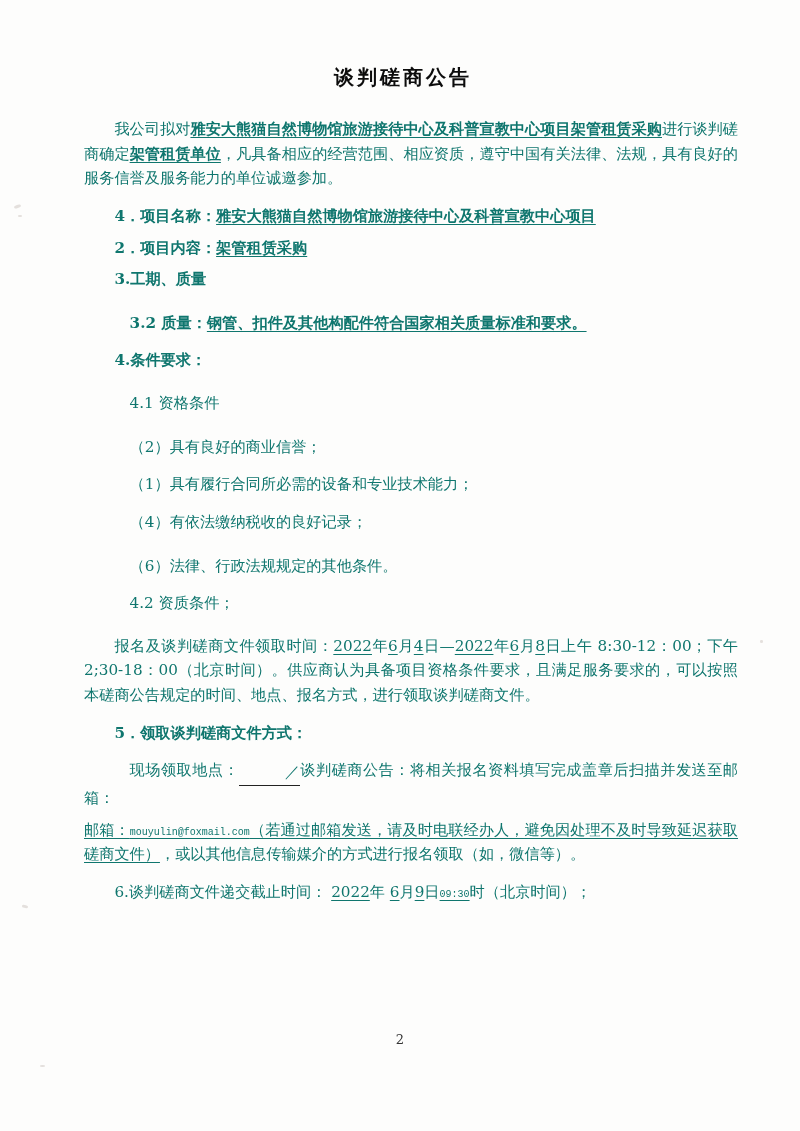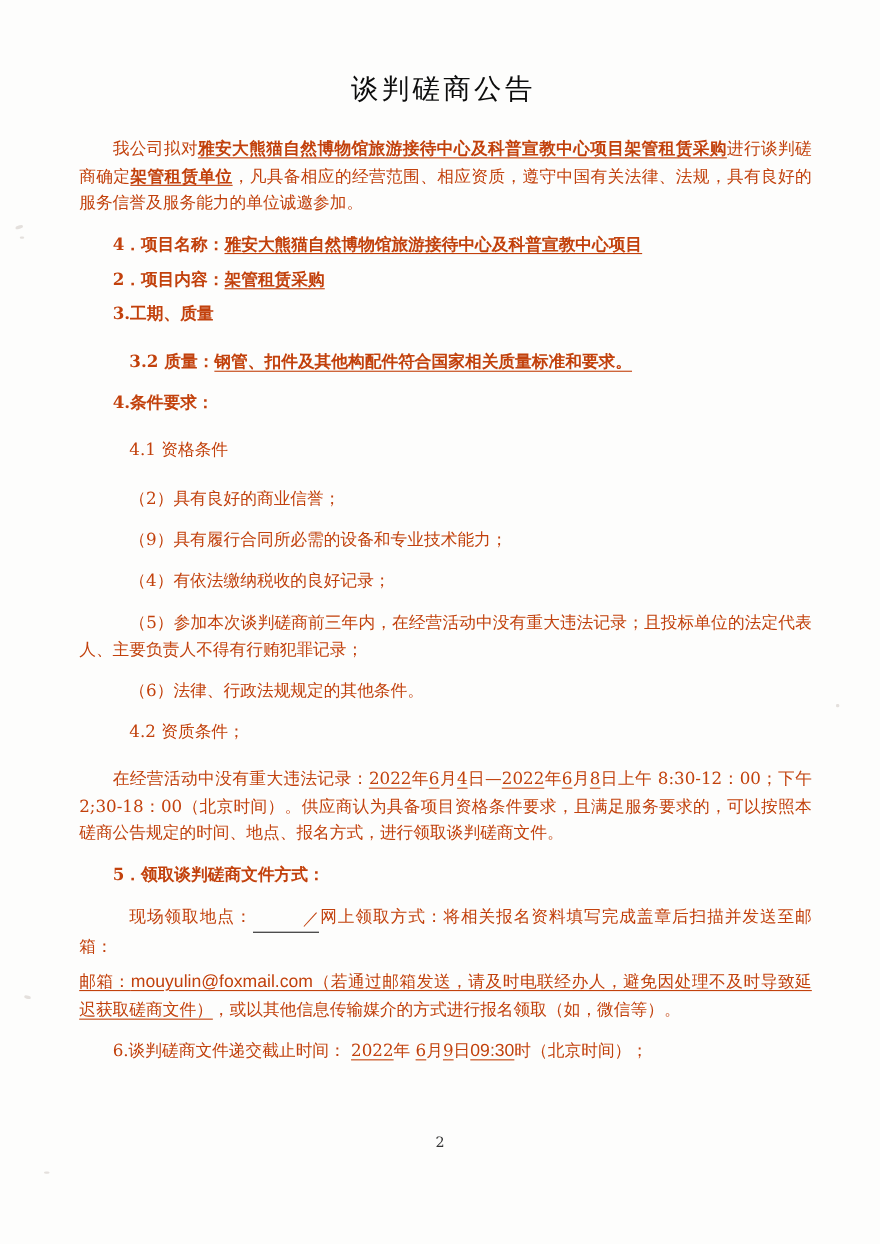--- a/index.html
+++ b/index.html
@@ -31,42 +31,42 @@
     border-radius: 40%;
   }
   .s1 { left: 14px;  top: 205px;  width: 7px;  height: 3px; transform: rotate(-18deg); }
   .s2 { left: 18px;  top: 215px;  width: 4px;  height: 2px; }
   .s3 { left: 22px;  top: 905px;  width: 6px;  height: 3px; transform: rotate(12deg); }
   .s4 { left: 760px; top: 640px;  width: 3px;  height: 3px; }
   .s5 { left: 40px;  top: 1065px; width: 5px;  height: 2px; }
 
   h1.doc-title {
     font-family: "DejaVu Sans", "Liberation Sans", sans-serif;
-    font-weight: normal;
-    font-size: 25px;
+    font-weight: bold;
+    font-size: 20px;
     letter-spacing: 3px;
     text-align: center;
     margin: 16px 0 26px 0;
     color: #0c0c0c;
   }
 
   p {
-    margin: 0 0 7px 4px;
+    margin: 0 0 7px 16px;
     font-size: 15.2px;
     line-height: 1.62;
     text-align: justify;
-    color: #c2410c;
+    color: #0f766e;
   }
 
   .indent2 { text-indent: 2em; }
   .indent3 { text-indent: 3em; }
 
   .u  { text-decoration: underline; text-underline-offset: 3px; }
   .b  { font-weight: bold; }
-  .mono { font-family: Liberation Sans, sans-serif; font-size: 16px; }
+  .mono { font-family: Liberation Mono, monospace; font-size: 10px; }
 
   .blank-line {
     display: inline-block;
     min-width: 52px;
     border-bottom: 1px solid #222;
     vertical-align: -2px;
   }
 
   .gap-sm { height: 6px; }
   .gap-md { height: 11px; }
@@ -135,57 +135,54 @@
   </p>
 
   <div class="gap-sm"></div>
 
   <div class="gap-sm"></div>
   <p class="indent3">
     <span>（2）具有良好的商业信誉；</span>
   </p>
   <div class="gap-sm"></div>
   <p class="indent3">
-    <span>（9）具有履行合同所必需的设备和专业技术能力；</span>
+    <span>（1）具有履行合同所必需的设备和专业技术能力；</span>
   </p>
   <div class="gap-sm"></div>
   <p class="indent3">
     <span>（4）有依法缴纳税收的良好记录；</span>
   </p>
   <div class="gap-sm"></div>
-  <p class="indent3">
-    <span>（5）参加本次谈判磋商前三年内，在经营活动中没有重大违法记录；且投标单位的法定代表人、主要负责人不得有行贿犯罪记录；</span>
-  </p>
   <div class="gap-sm"></div>
   <p class="indent3">
     <span>（6）法律、行政法规规定的其他条件。</span>
   </p>
 
   <div class="gap-sm"></div>
 
   <p class="indent3">
     <span>4.2 资质条件；</span>
   </p>
 
   <div class="gap-md"></div>
 
   <p class="indent2">
-    <span>在经营活动中没有重大违法记录：</span><span class="u">2022</span>年<span class="u">6</span>月<span class="u">4</span>日—<span class="u">2022</span>年<span class="u">6</span>月<span class="u">8</span>日<span>上午 8:30-12：00；</span><span>下午 2;30-18：00（北京时间）。</span><span>供应商认为具备项目资格条件要求，且满足服务要求的，可以按照本磋商公告规定的时间、地点、报名方式，进行领取谈判磋商文件。</span>
+    <span>报名及谈判磋商文件领取时间：</span><span class="u">2022</span>年<span class="u">6</span>月<span class="u">4</span>日—<span class="u">2022</span>年<span class="u">6</span>月<span class="u">8</span>日<span>上午 8:30-12：00；</span><span>下午 2;30-18：00（北京时间）。</span><span>供应商认为具备项目资格条件要求，且满足服务要求的，可以按照本磋商公告规定的时间、地点、报名方式，进行领取谈判磋商文件。</span>
   </p>
 
   <div class="gap-sm"></div>
 
   <p class="indent2">
     <span class="b">5．领取谈判磋商文件方式：</span>
   </p>
 
   <div class="gap-sm"></div>
 
   <p class="indent3">
-    <span>现场领取地点：</span><span class="blank-line">／</span><span>网上领取方式：</span><span>将相关报名资料填写完成盖章后扫描并发送至邮箱：</span>
+    <span>现场领取地点：</span><span class="blank-line">／</span><span>谈判磋商公告：</span><span>将相关报名资料填写完成盖章后扫描并发送至邮箱：</span>
   </p>
 
   <p>
     <span class="u">邮箱：</span><span class="mono u">mouyulin@foxmail.com</span><span class="u">（若通过邮箱发送，请及时电联经办人，避免因处理不及时导致延迟获取磋商文件）</span><span>，或以其他信息传输媒介的方式进行报名领取（如，微信等）。</span>
   </p>
 
   <div class="gap-sm"></div>
 
   <p class="indent2">
     <span>6.谈判磋商文件递交截止时间：</span>&nbsp;<span class="u">2022</span>年&nbsp;<span class="u">6</span>月<span class="u">9</span>日<span class="u mono">09:30</span><span>时（北京时间）；</span>

